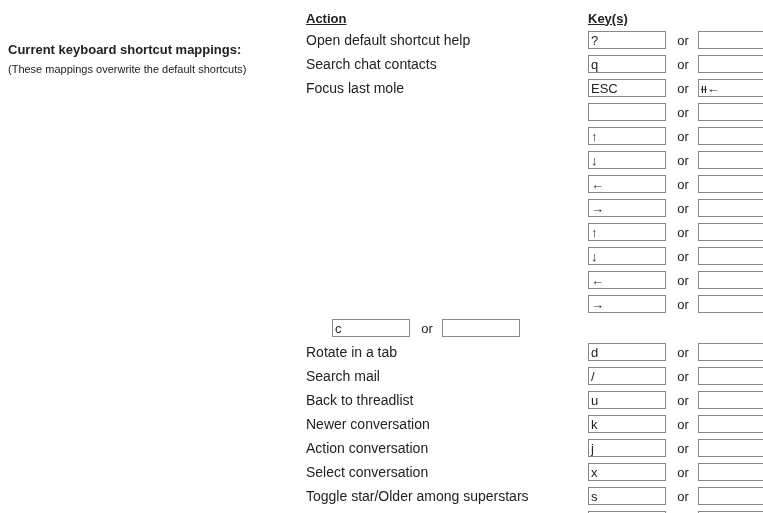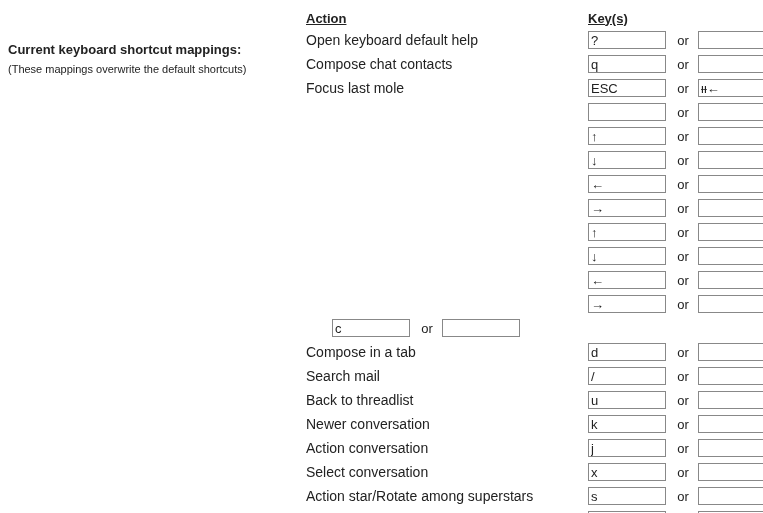--- a/index.html
+++ b/index.html
@@ -98,27 +98,27 @@
   </div>
   <div class="right-col">
     <div class="hdr-row">
       <div class="col-action hdr">Action</div>
       <div class="col-key1 hdr">Key(s)</div>
       <div class="col-or"></div>
       <div class="col-key2"></div>
     </div>
     <div id="rows-host">
         <div class="row">
-          <div class="col-action"><span class="action-text">Open keyboard default help</span></div>
+          <div class="col-action"><span class="action-text">Open default shortcut help</span></div>
           <div class="col-key1"><input class="keyfield" type="text" value="?" style=""></div>
           <div class="col-or">or</div>
           <div class="col-key2"><input class="keyfield" type="text" value="" style=""></div>
         </div>
         <div class="row">
-          <div class="col-action"><span class="action-text">Compose chat contacts</span></div>
+          <div class="col-action"><span class="action-text">Search chat contacts</span></div>
           <div class="col-key1"><input class="keyfield" type="text" value="q" style=""></div>
           <div class="col-or">or</div>
           <div class="col-key2"><input class="keyfield" type="text" value="" style=""></div>
         </div>
         <div class="row">
           <div class="col-action"><span class="action-text">Focus last mole</span></div>
           <div class="col-key1"><input class="keyfield" type="text" value="ESC" style=""></div>
           <div class="col-or">or</div>
           <div class="col-key2"><input class="keyfield" type="text" value="ᵼᵼ←" style=""></div>
         </div>
@@ -175,21 +175,21 @@
           <div class="col-key1"><input class="keyfield" type="text" value="→" style=""></div>
           <div class="col-or">or</div>
           <div class="col-key2"><input class="keyfield" type="text" value="" style=""></div>
         </div>
         <div class="row">
           <div class="col-key1"><input class="keyfield" type="text" value="c" style=""></div>
           <div class="col-or">or</div>
           <div class="col-key2"><input class="keyfield" type="text" value="" style=""></div>
         </div>
         <div class="row">
-          <div class="col-action"><span class="action-text">Compose in a tab</span></div>
+          <div class="col-action"><span class="action-text">Rotate in a tab</span></div>
           <div class="col-key1"><input class="keyfield" type="text" value="d" style=""></div>
           <div class="col-or">or</div>
           <div class="col-key2"><input class="keyfield" type="text" value="" style=""></div>
         </div>
         <div class="row">
           <div class="col-action"><span class="action-text">Search mail</span></div>
           <div class="col-key1"><input class="keyfield" type="text" value="/" style=""></div>
           <div class="col-or">or</div>
           <div class="col-key2"><input class="keyfield" type="text" value="" style=""></div>
         </div>
@@ -211,21 +211,21 @@
           <div class="col-or">or</div>
           <div class="col-key2"><input class="keyfield" type="text" value="" style=""></div>
         </div>
         <div class="row">
           <div class="col-action"><span class="action-text">Select conversation</span></div>
           <div class="col-key1"><input class="keyfield" type="text" value="x" style=""></div>
           <div class="col-or">or</div>
           <div class="col-key2"><input class="keyfield" type="text" value="" style=""></div>
         </div>
         <div class="row">
-          <div class="col-action"><span class="action-text">Action star/Rotate among superstars</span></div>
+          <div class="col-action"><span class="action-text">Toggle star/Older among superstars</span></div>
           <div class="col-key1"><input class="keyfield" type="text" value="s" style=""></div>
           <div class="col-or">or</div>
           <div class="col-key2"><input class="keyfield" type="text" value="" style=""></div>
         </div>
         <div class="row">
           <div class="col-action"><span class="action-text">Remove label</span></div>
           <div class="col-key1"><input class="keyfield" type="text" value="y" style=""></div>
           <div class="col-or">or</div>
           <div class="col-key2"><input class="keyfield" type="text" value="" style=""></div>
         </div>

